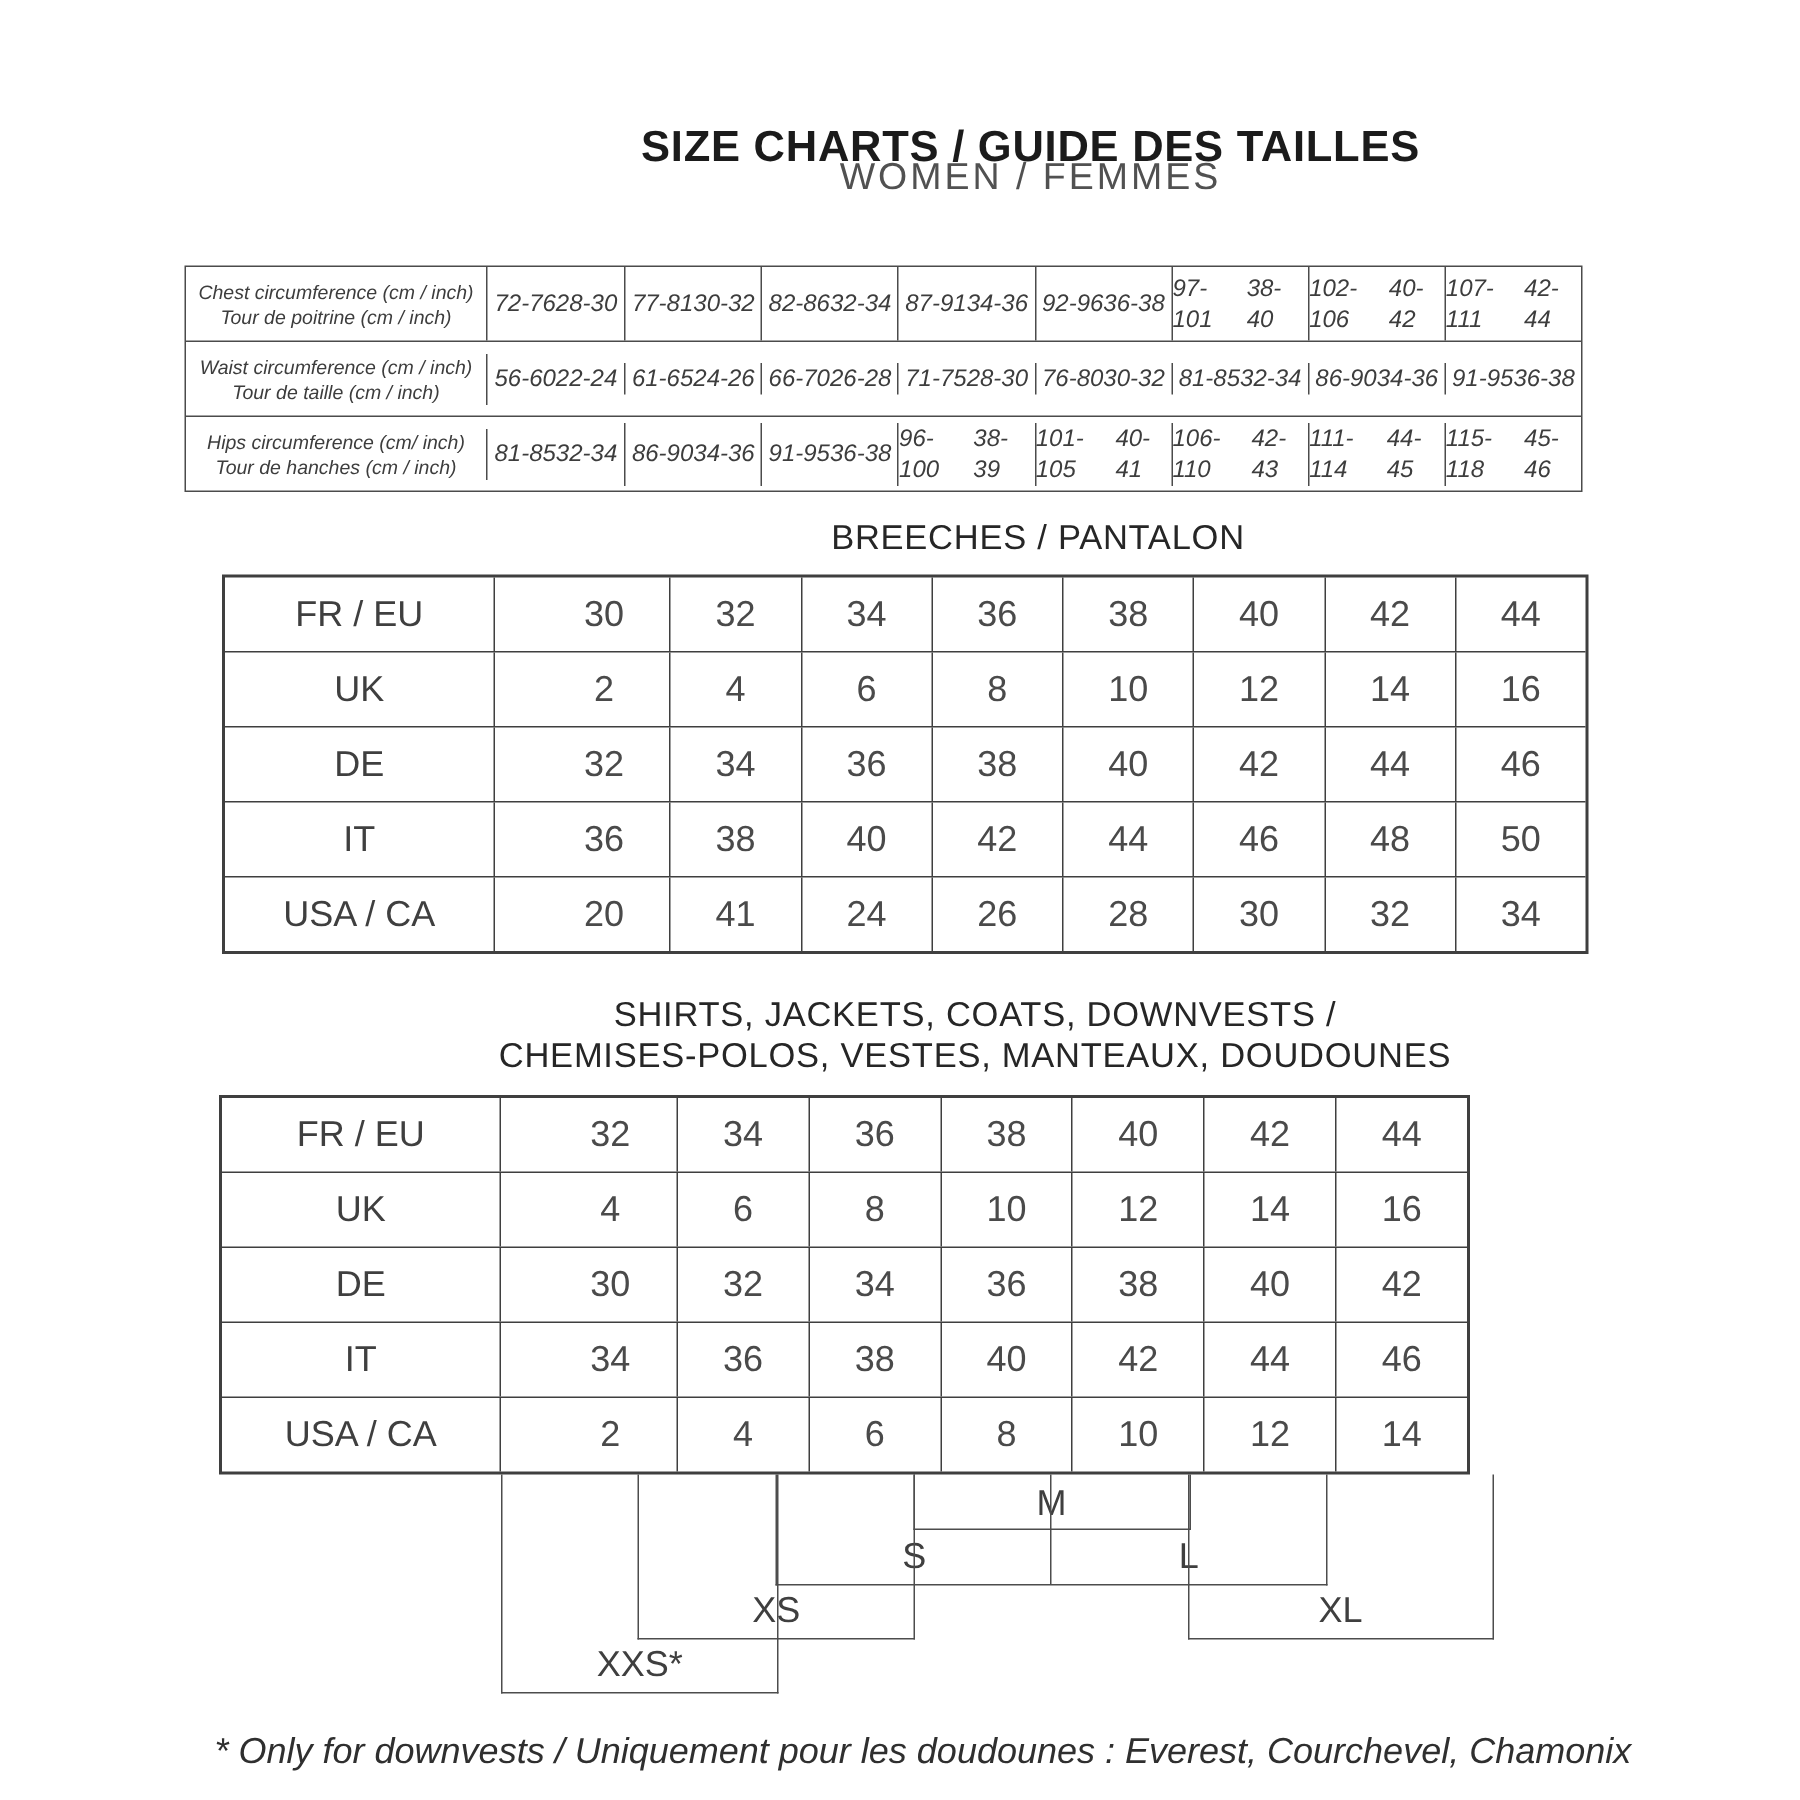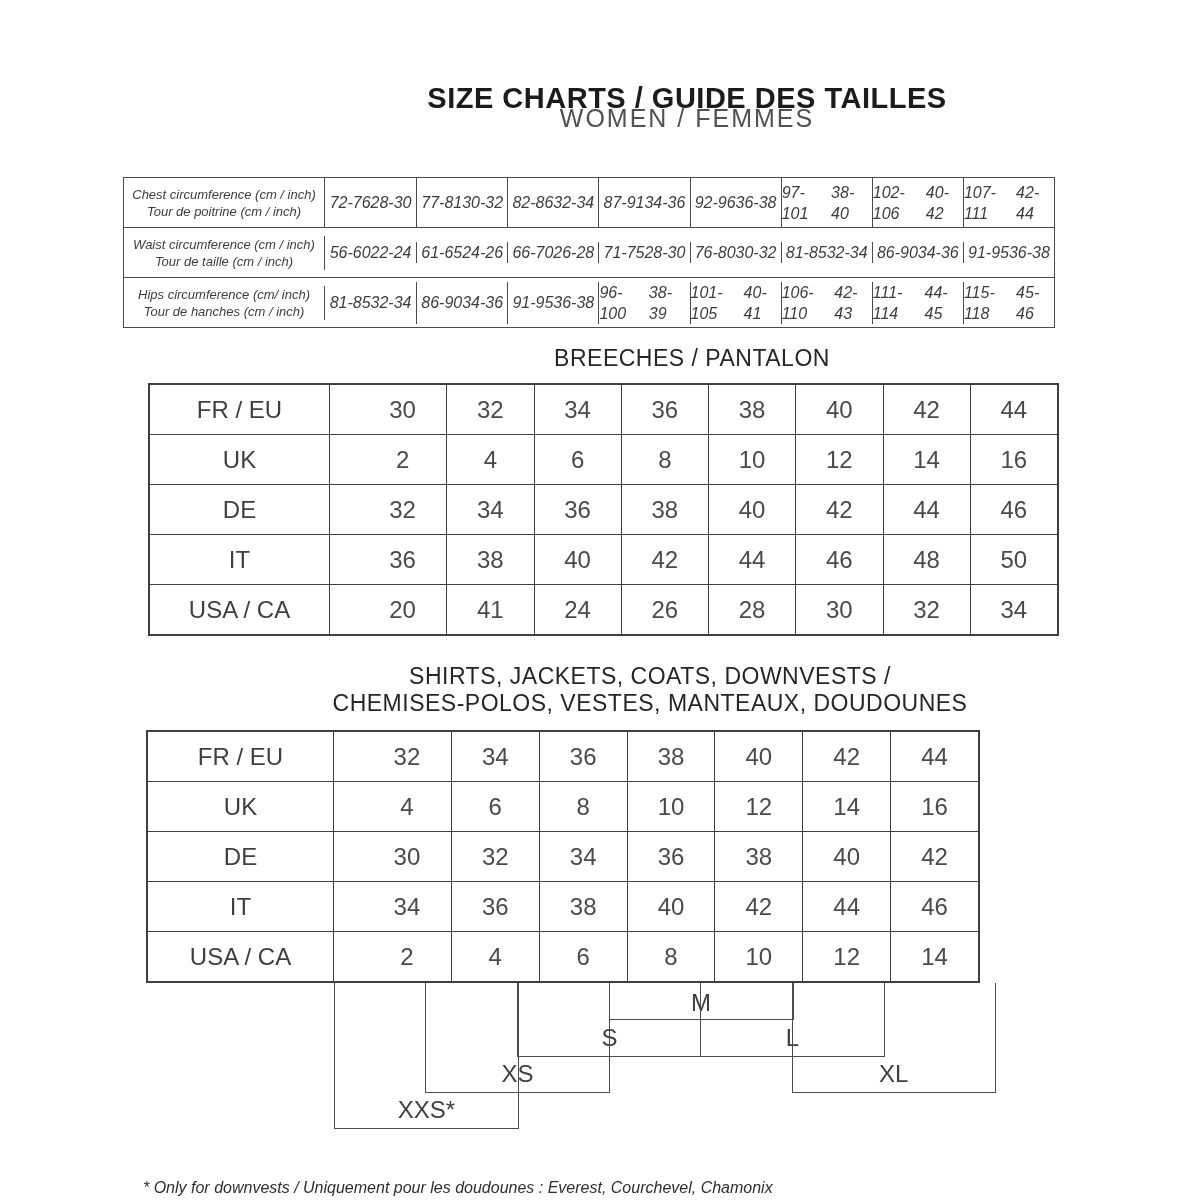--- a/index.html
+++ b/index.html
@@ -57,21 +57,21 @@
   .bracket-label { position:absolute; bottom:4px; left:0; width:100%; text-align:center;
                    font-size:24px; line-height:28px; color:#3f3f3f; }
   .bracket-m .bracket-label { bottom:2px; }
   .half-left  { width:50%; left:0; }
   .half-right { width:50%; left:50%; }
   .sl-divider { position:absolute; top:0; bottom:0; left:calc(50% - 0.75px); width:0;
                 border-left:1.5px solid #4d4d4d; }
 
   
   .footnote { position:absolute; left:143px; top:1154px; font-style:italic;
-              font-size:16px; color:#2f2f2f; white-space:nowrap;margin-top:25px; }
+              font-size:24px; color:#2f2f2f; white-space:nowrap; }
 </style>
 </head>
 <body>
 
 <div class="page">
 
   <h1 class="centered main-title">SIZE CHARTS / GUIDE DES TAILLES</h1>
   <div class="centered sub-title">WOMEN / FEMMES</div>
 
   <div class="t1">

